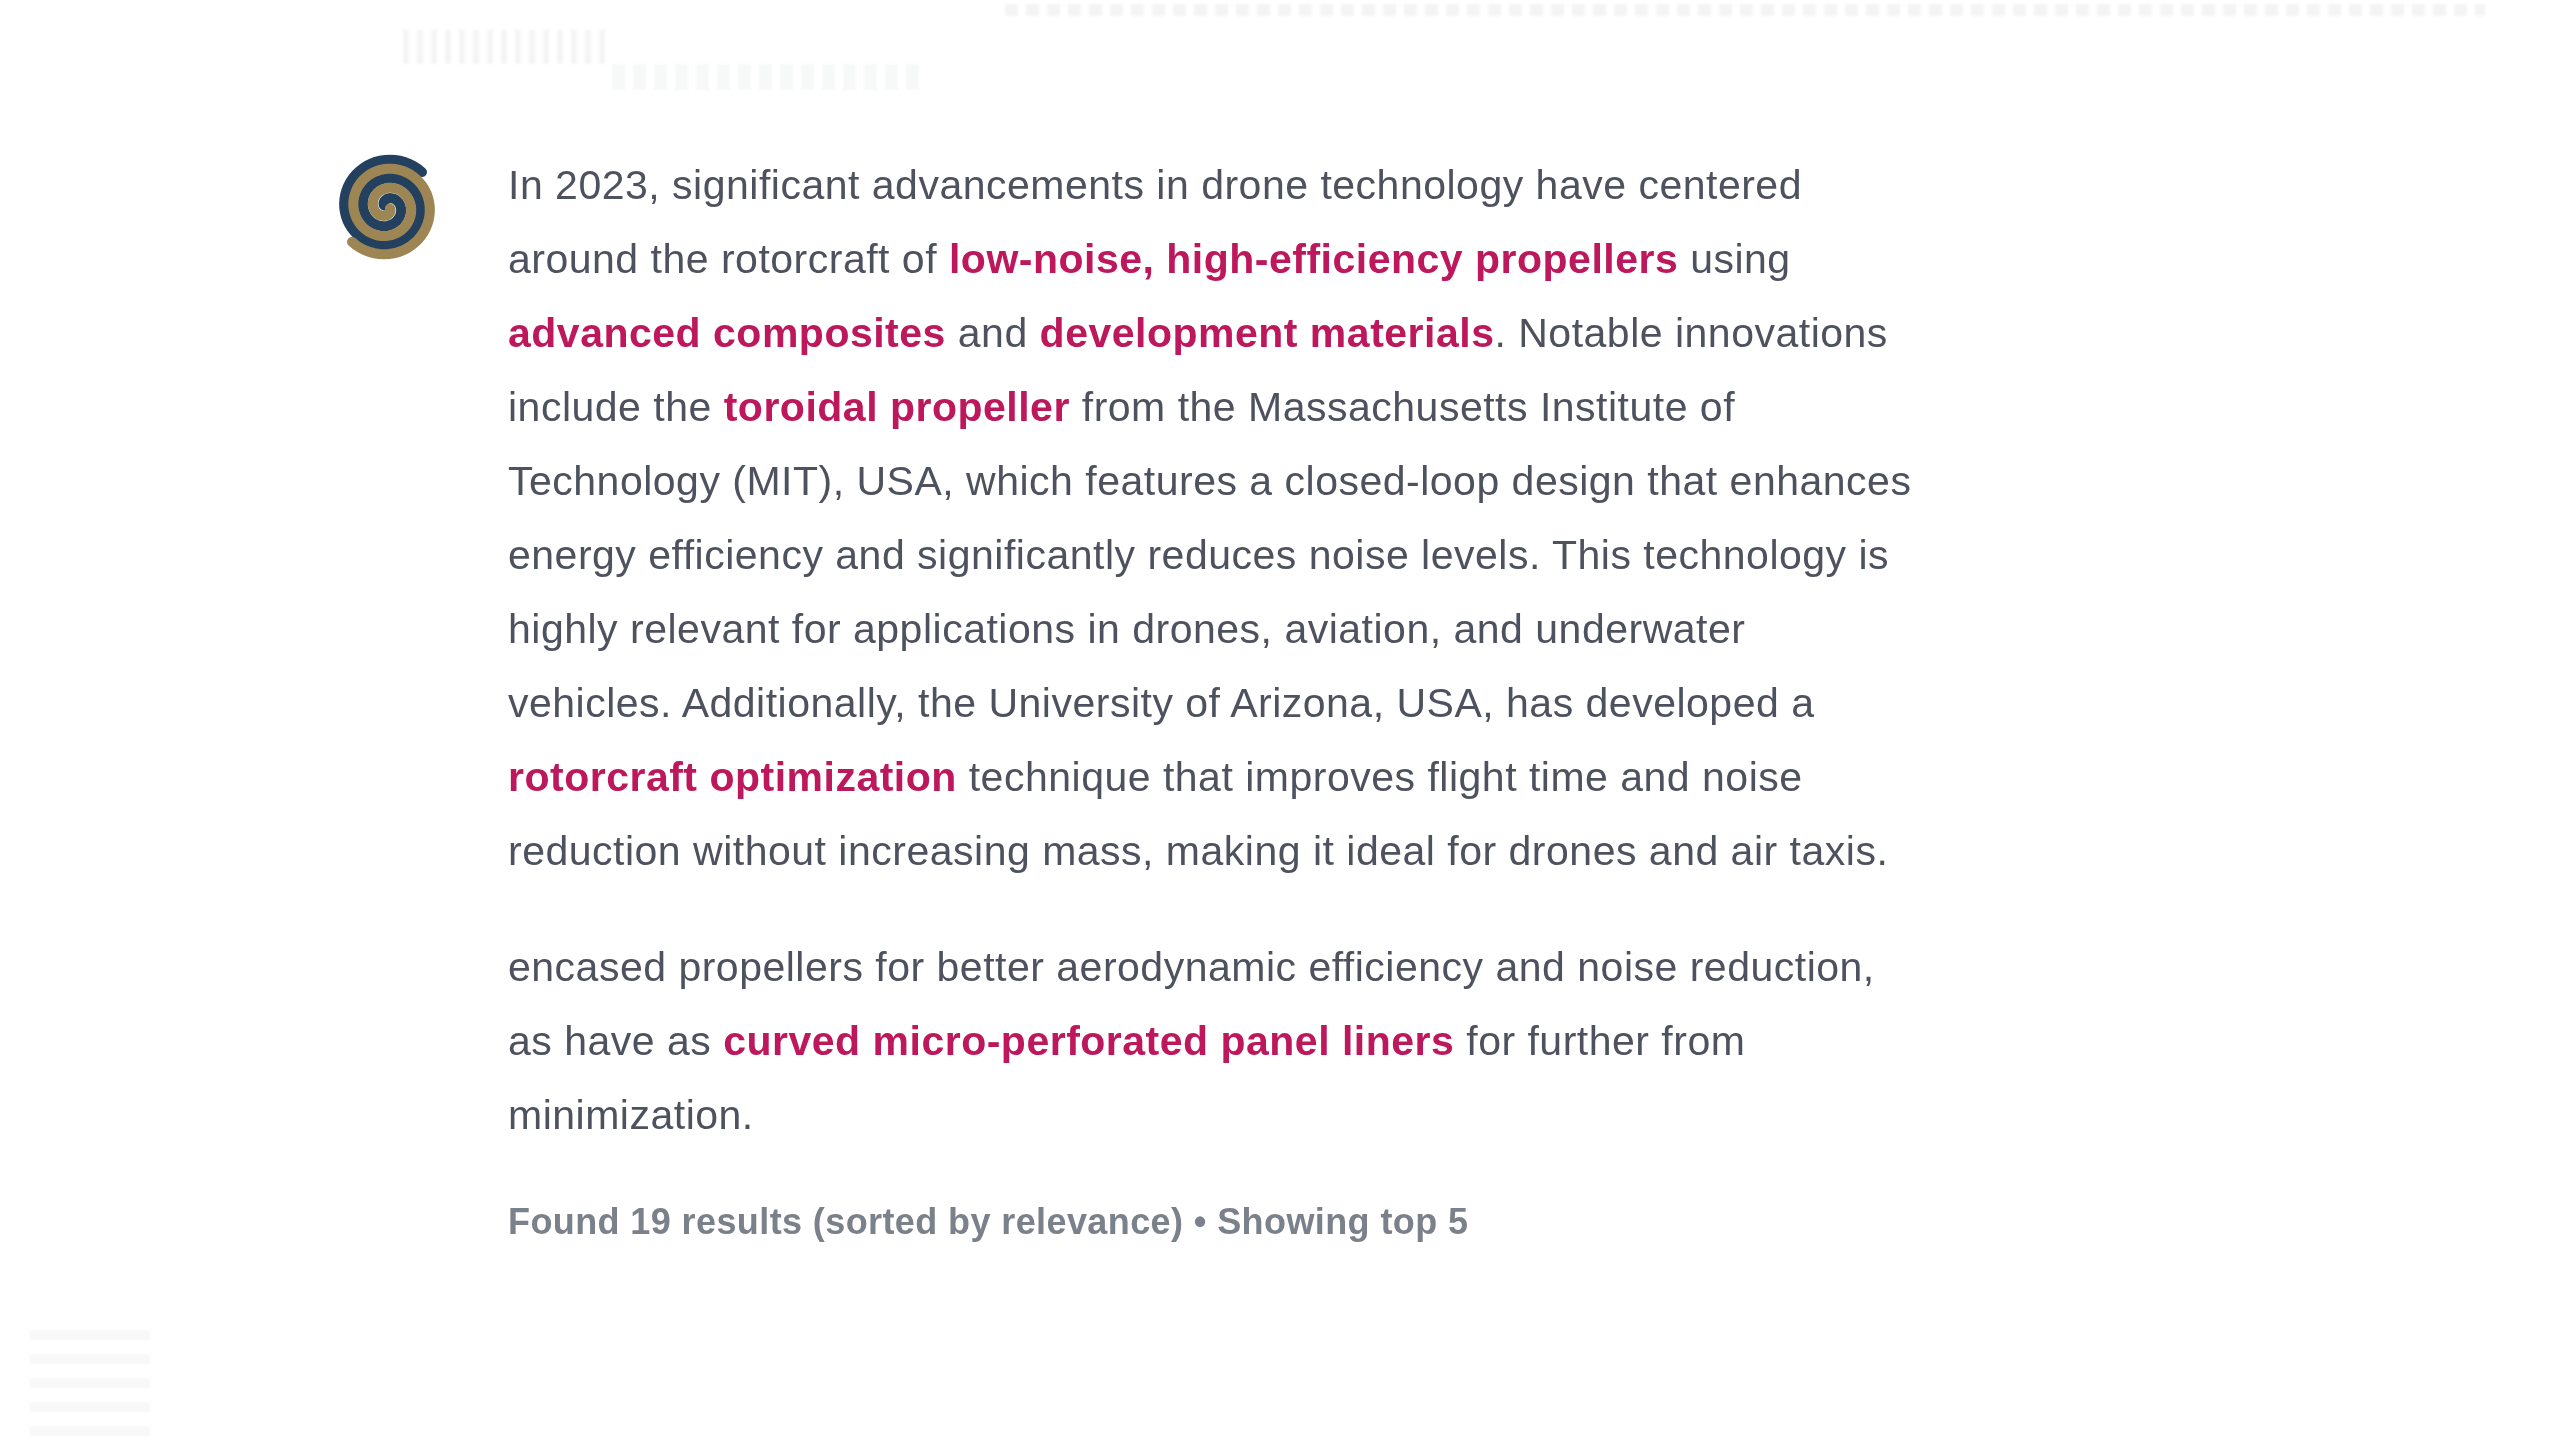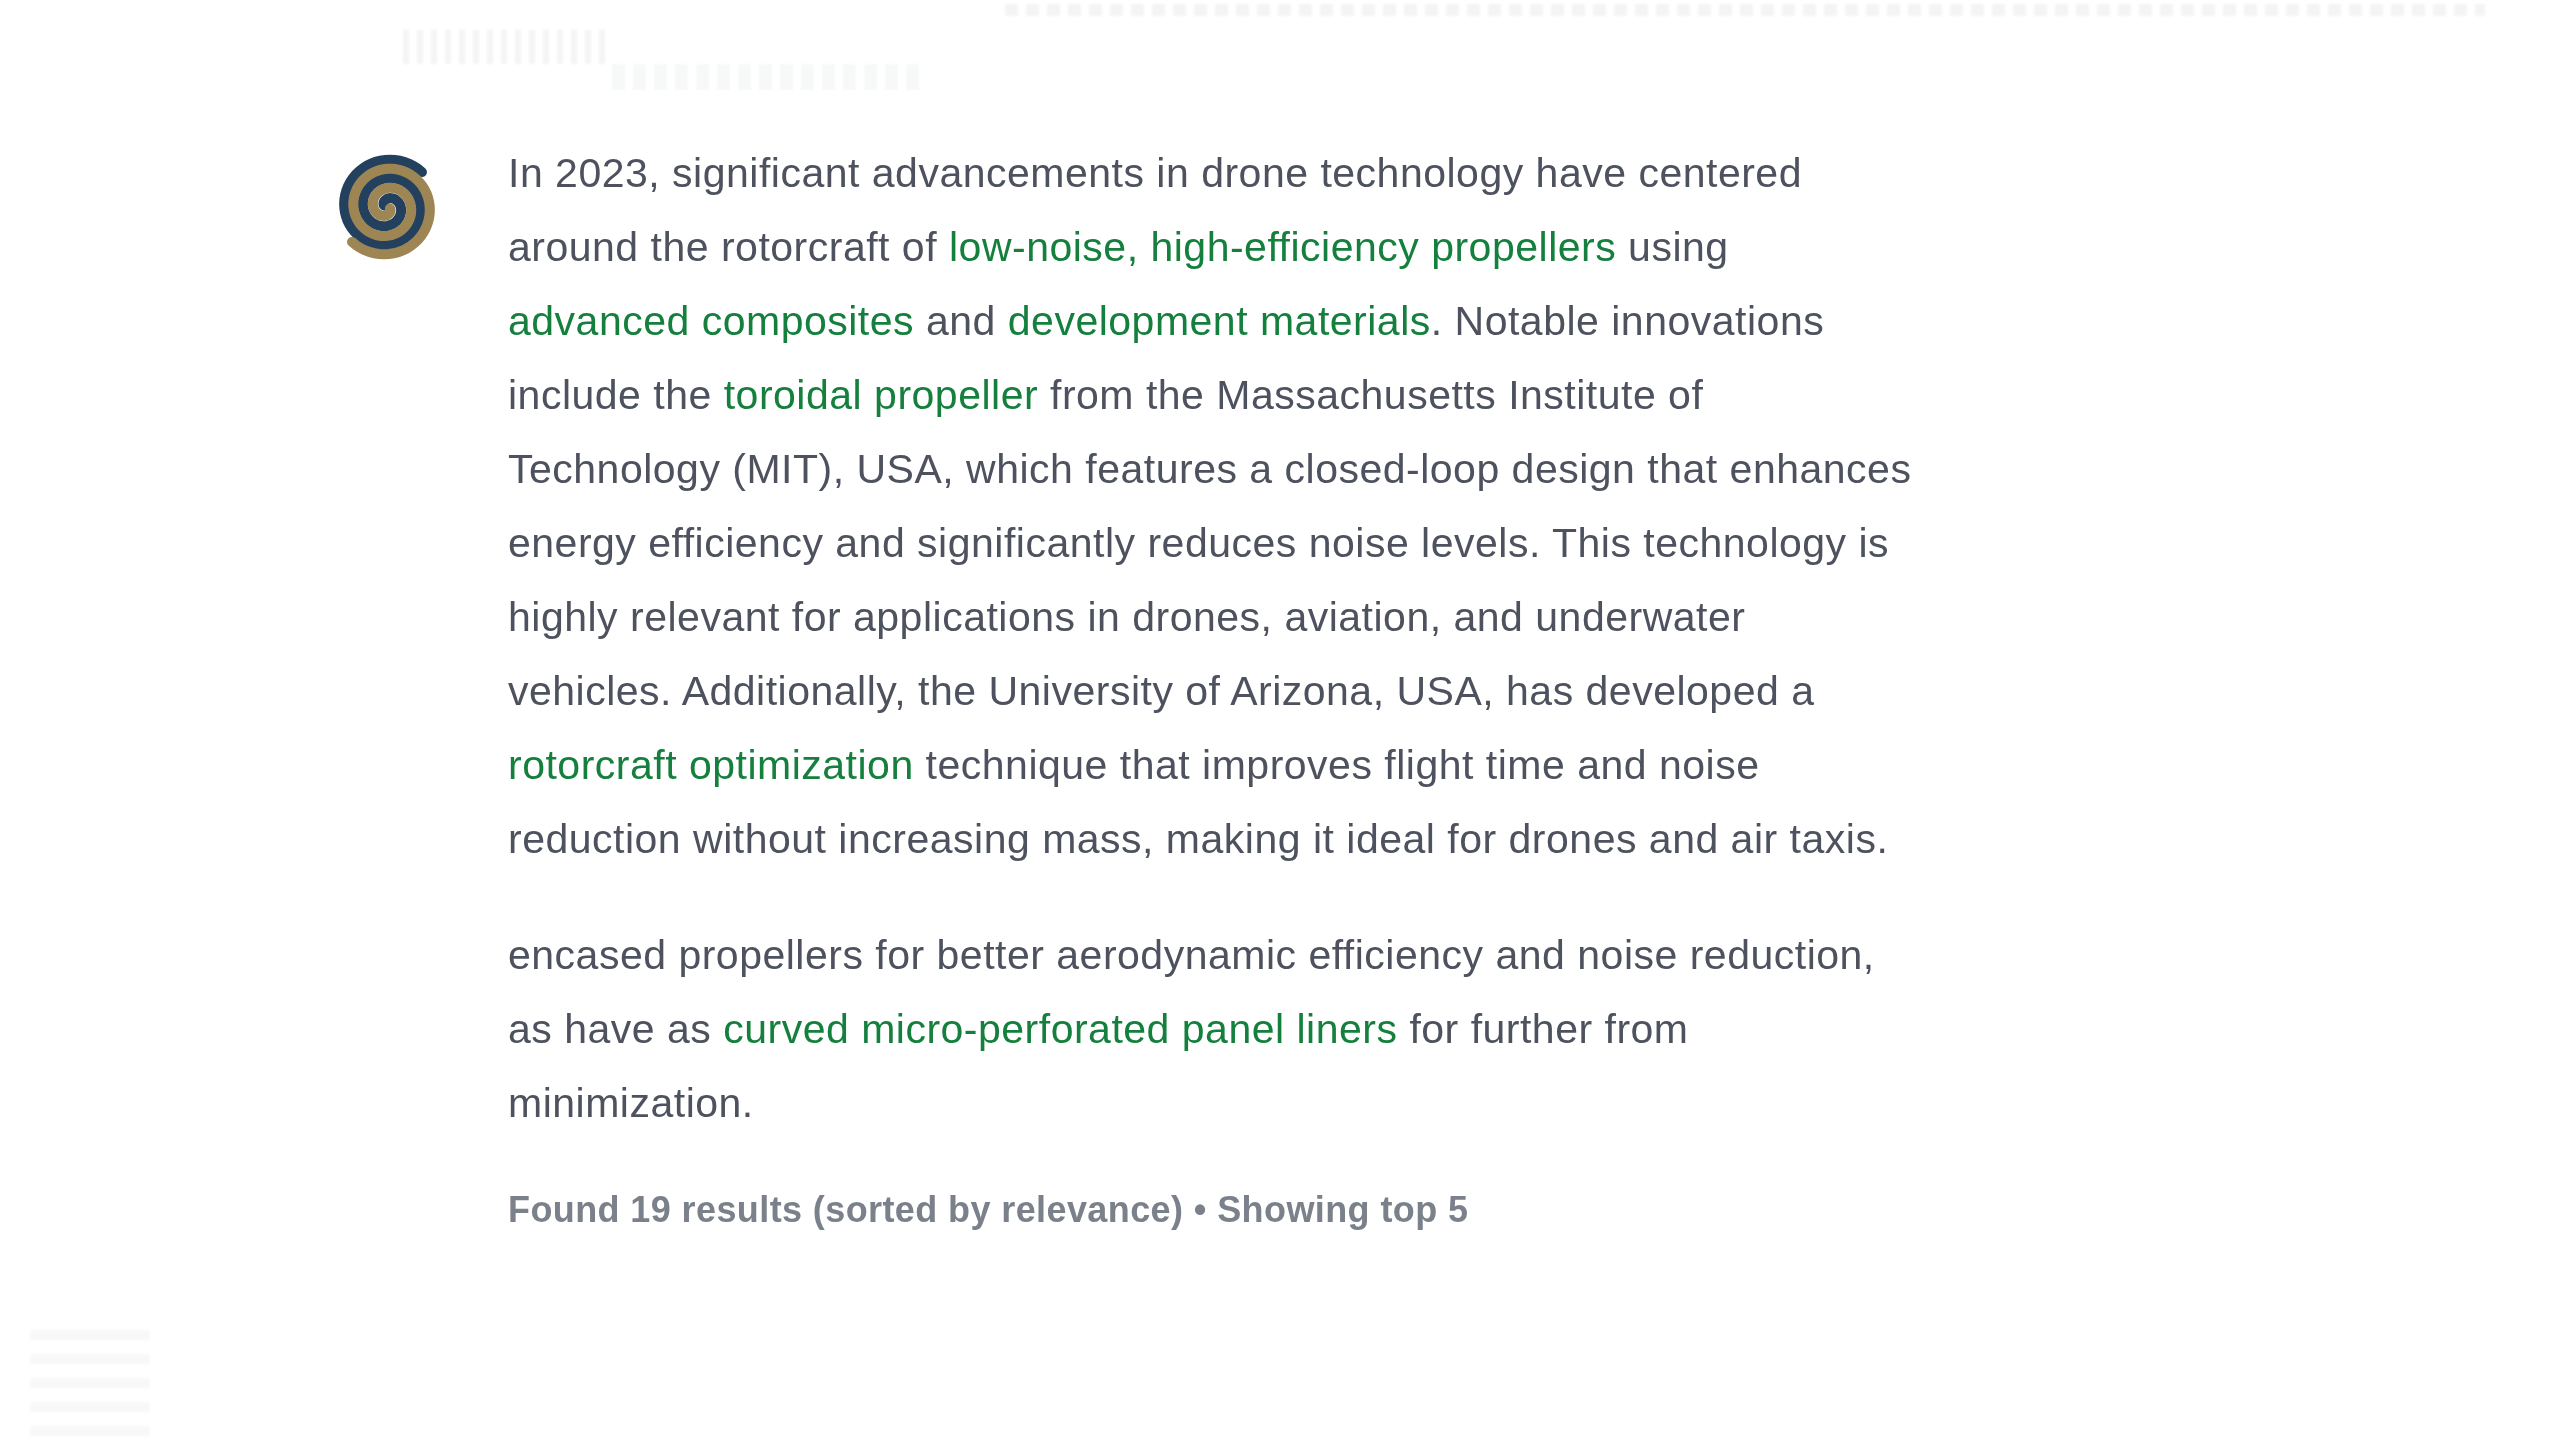--- a/index.html
+++ b/index.html
@@ -13,28 +13,28 @@
   .screen { position: absolute; inset: 0; background: #ffffff; }
 
   
   .avatar-wrap {
     position: absolute; left: 330px; top: 150px;
     width: 114px; height: 114px;
   }
   .avatar-wrap svg { width: 100%; height: 100%; display: block; }
 
   .message {
-    position: absolute; left: 508px; top: 136px; width: 1760px;
+    position: absolute; left: 508px; top: 148px; width: 1760px;
     color: #4d525e;
     font-size: 41px; line-height: 74px; letter-spacing: 0.5px;
   }
   .para { margin: 0 0 42px 0; }
   .para:last-of-type { margin-bottom: 0; }
   .line { height: 74px; white-space: nowrap; }
-  .line .bold { font-weight: 400; color: #15803d; }
+  .line .bold { font-weight: 700; color: #be185d; }
 
   .results-footer {
     margin-top: 46px;
     font-size: 36px; line-height: 48px;
     font-weight: 700; letter-spacing: 0.4px;
     color: #7b818b;
   }
 
   
   .ghost {

